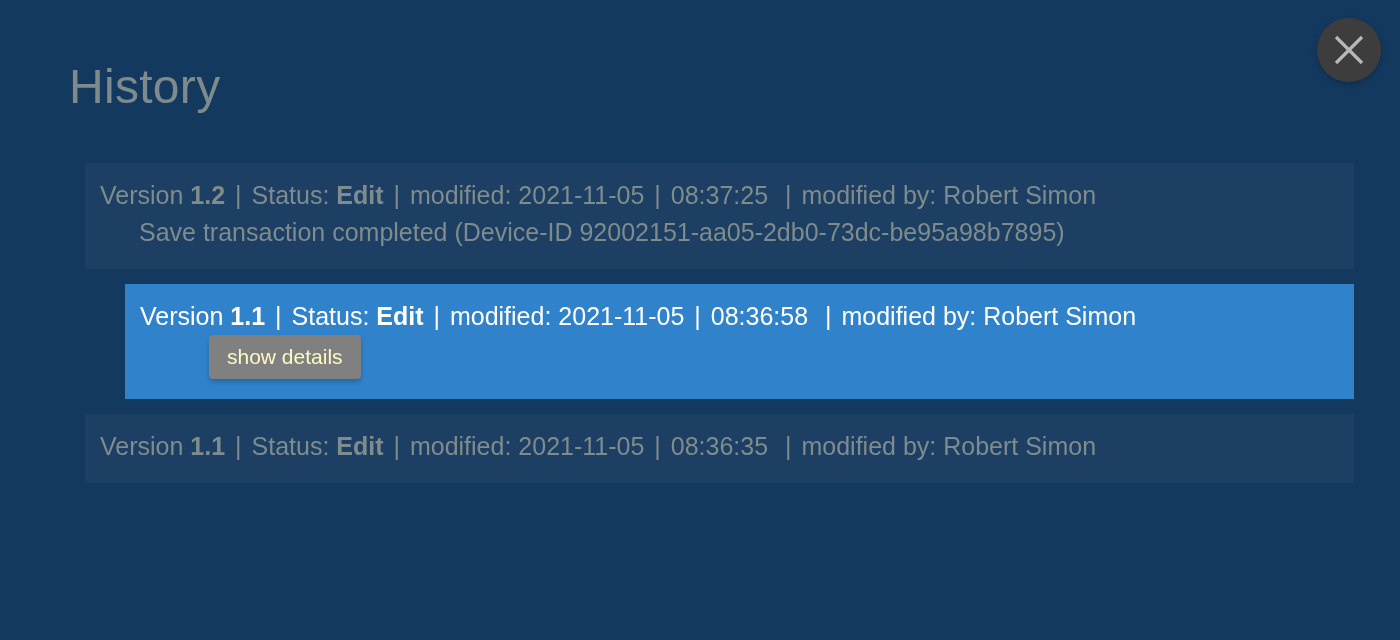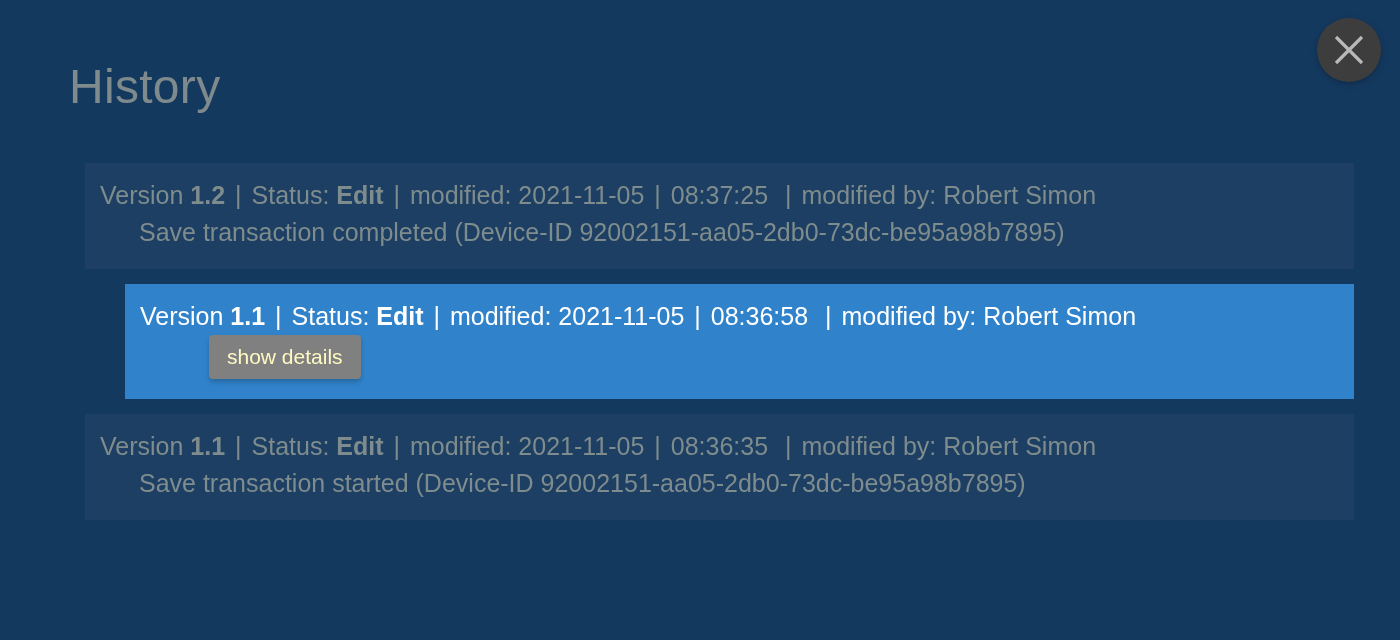--- a/index.html
+++ b/index.html
@@ -135,17 +135,14 @@
       </div>
     </div>
     <div class="history-entry selected">
       <div class="entry-meta"><span>Version</span> <span class="strong">1.1</span> <span class="sep">|</span> <span>Status:</span> <span class="strong">Edit</span> <span class="sep">|</span> <span>modified:</span> <span>2021-11-05</span> <span class="sep">|</span> <span>08:36:58</span>&nbsp; <span class="sep">|</span> <span>modified by:</span> <span>Robert Simon</span></div>
       <div class="entry-desc">
         <button class="details-btn">show details</button>
       </div>
     </div>
     <div class="history-entry">
       <div class="entry-meta"><span>Version</span> <span class="strong">1.1</span> <span class="sep">|</span> <span>Status:</span> <span class="strong">Edit</span> <span class="sep">|</span> <span>modified:</span> <span>2021-11-05</span> <span class="sep">|</span> <span>08:36:35</span>&nbsp; <span class="sep">|</span> <span>modified by:</span> <span>Robert Simon</span></div>
-      <div class="entry-desc">
-        <span>Save transaction started (Device-ID 92002151-aa05-2db0-73dc-be95a98b7895)</span>
-      </div>
     </div>
   </div>
 
 </body></html>

